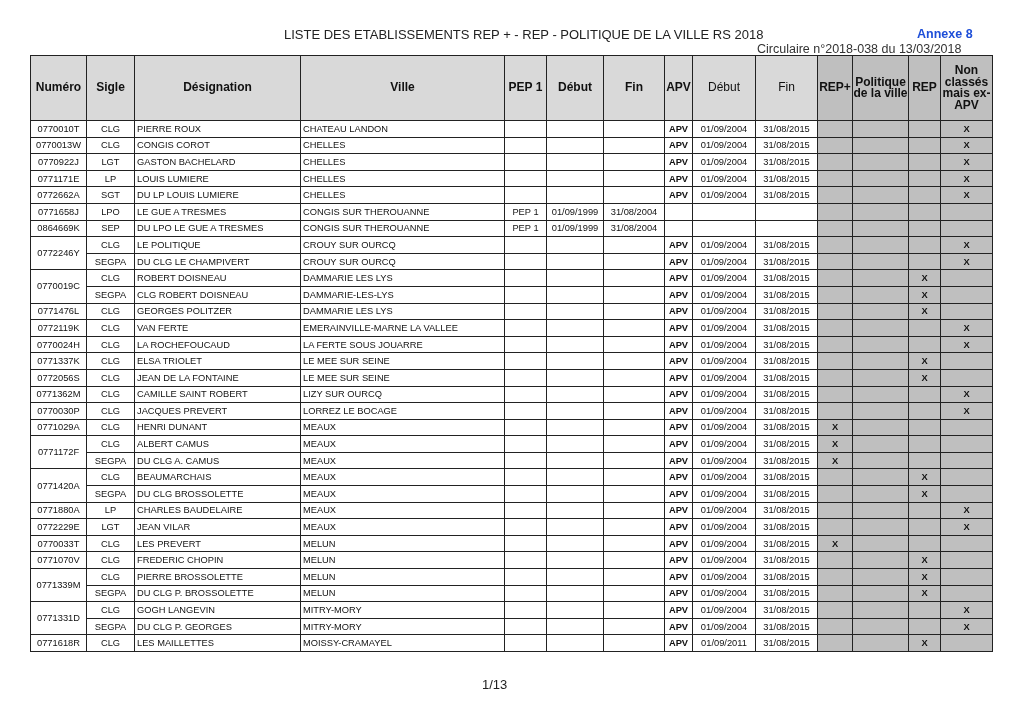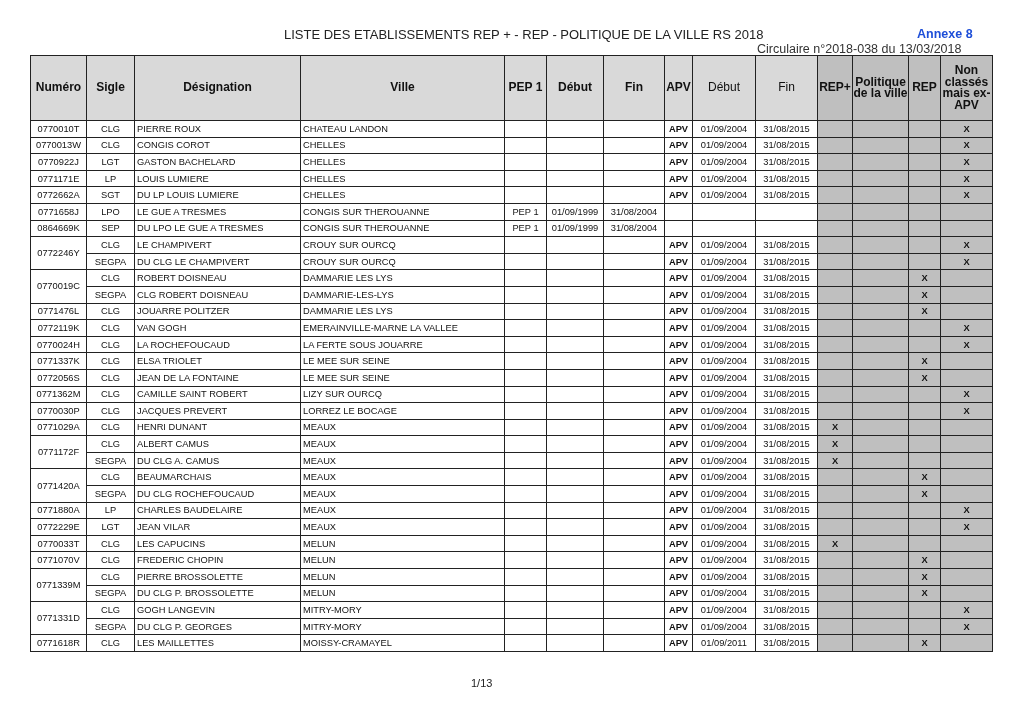--- a/index.html
+++ b/index.html
@@ -1,21 +1,21 @@
 <!DOCTYPE html>
 <html><head>
 <meta charset="utf-8">
 <style>
   html, body { margin: 0; padding: 0; background: #ffffff; }
   body { width: 1024px; height: 724px; position: relative; overflow: hidden;
          font-family: "Liberation Sans", sans-serif; color: #111; }
   .title { position: absolute; left: 284px; top: 27px; font-size: 13px; color: #222; white-space: nowrap; }
   .annexe { position: absolute; left: 917px; top: 27px; font-size: 12.5px; font-weight: bold; color: #1d4ed8; }
   .circulaire { position: absolute; left: 757px; top: 42px; font-size: 12.5px; color: #333; white-space: nowrap; }
-  .footer { position: absolute; left: 471px; top: 677px; font-size: 11px; color: #222; }
+  .footer { position: absolute; left: 482px; top: 677px; font-size: 13px; color: #222; }
 
   table.grid { position: absolute; left: 30px; top: 55px; border-collapse: collapse; table-layout: fixed;
                font-size: 9.3px; }
   table.grid td, table.grid th { border: 1.2px solid #222; padding: 0; overflow: hidden; white-space: nowrap; }
   table.grid thead th { height: 64px; background: #d9d9d9; font-weight: bold; font-size: 12px; text-align: center;
                         line-height: 11.5px; }
   table.grid thead th.normal { font-weight: normal; }
   table.grid thead th.dark { background: #bfbfbf; }
   table.grid tbody td { height: 15.6px; text-align: center; }
   td.left { text-align: left !important; padding-left: 2px !important; }
@@ -174,21 +174,21 @@
         <td></td>
         <td></td>
         <td class="gray mark"></td>
         <td class="gray mark"></td>
         <td class="gray mark"></td>
         <td class="gray mark"></td>
       </tr>
       <tr>
         <td rowspan="2">0772246Y</td>
         <td>CLG</td>
-        <td class="left">LE CHAMPIVERT</td>
+        <td class="left">LE POLITIQUE</td>
         <td class="left">CROUY SUR OURCQ</td>
         <td></td>
         <td></td>
         <td></td>
         <td class="bold">APV</td>
         <td>01/09/2004</td>
         <td>31/08/2015</td>
         <td class="gray mark"></td>
         <td class="gray mark"></td>
         <td class="gray mark"></td>
@@ -236,37 +236,37 @@
         <td>01/09/2004</td>
         <td>31/08/2015</td>
         <td class="gray mark"></td>
         <td class="gray mark"></td>
         <td class="gray mark">X</td>
         <td class="gray mark"></td>
       </tr>
       <tr>
         <td>0771476L</td>
         <td>CLG</td>
-        <td class="left">JOUARRE POLITZER</td>
+        <td class="left">GEORGES POLITZER</td>
         <td class="left">DAMMARIE LES LYS</td>
         <td></td>
         <td></td>
         <td></td>
         <td class="bold">APV</td>
         <td>01/09/2004</td>
         <td>31/08/2015</td>
         <td class="gray mark"></td>
         <td class="gray mark"></td>
         <td class="gray mark">X</td>
         <td class="gray mark"></td>
       </tr>
       <tr>
         <td>0772119K</td>
         <td>CLG</td>
-        <td class="left">VAN GOGH</td>
+        <td class="left">VAN FERTE</td>
         <td class="left">EMERAINVILLE-MARNE LA VALLEE</td>
         <td></td>
         <td></td>
         <td></td>
         <td class="bold">APV</td>
         <td>01/09/2004</td>
         <td>31/08/2015</td>
         <td class="gray mark"></td>
         <td class="gray mark"></td>
         <td class="gray mark"></td>
@@ -410,21 +410,21 @@
         <td class="bold">APV</td>
         <td>01/09/2004</td>
         <td>31/08/2015</td>
         <td class="gray mark"></td>
         <td class="gray mark"></td>
         <td class="gray mark">X</td>
         <td class="gray mark"></td>
       </tr>
       <tr>
         <td>SEGPA</td>
-        <td class="left">DU CLG ROCHEFOUCAUD</td>
+        <td class="left">DU CLG BROSSOLETTE</td>
         <td class="left">MEAUX</td>
         <td></td>
         <td></td>
         <td></td>
         <td class="bold">APV</td>
         <td>01/09/2004</td>
         <td>31/08/2015</td>
         <td class="gray mark"></td>
         <td class="gray mark"></td>
         <td class="gray mark">X</td>
@@ -458,21 +458,21 @@
         <td>01/09/2004</td>
         <td>31/08/2015</td>
         <td class="gray mark"></td>
         <td class="gray mark"></td>
         <td class="gray mark"></td>
         <td class="gray mark">X</td>
       </tr>
       <tr>
         <td>0770033T</td>
         <td>CLG</td>
-        <td class="left">LES CAPUCINS</td>
+        <td class="left">LES PREVERT</td>
         <td class="left">MELUN</td>
         <td></td>
         <td></td>
         <td></td>
         <td class="bold">APV</td>
         <td>01/09/2004</td>
         <td>31/08/2015</td>
         <td class="gray mark">X</td>
         <td class="gray mark"></td>
         <td class="gray mark"></td>

